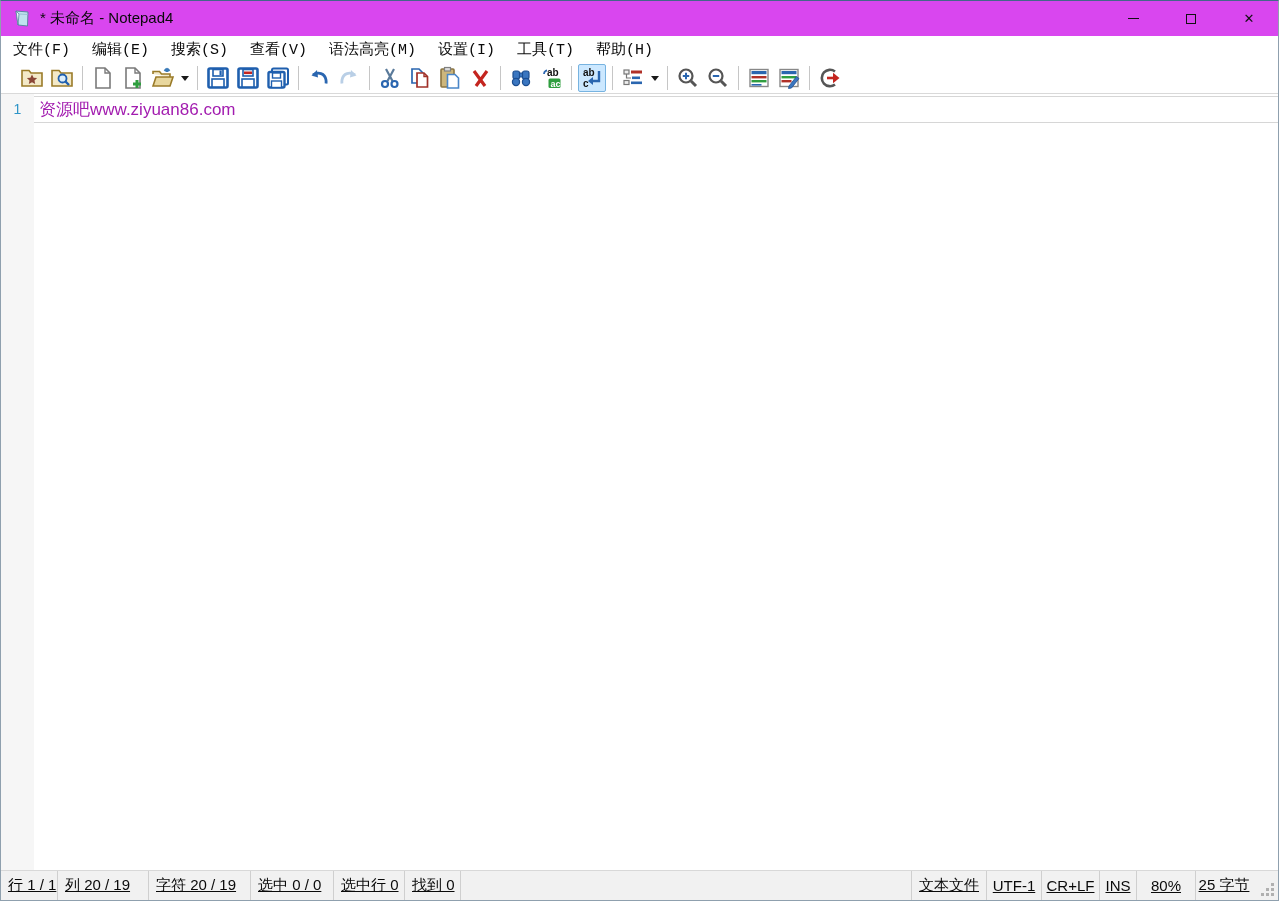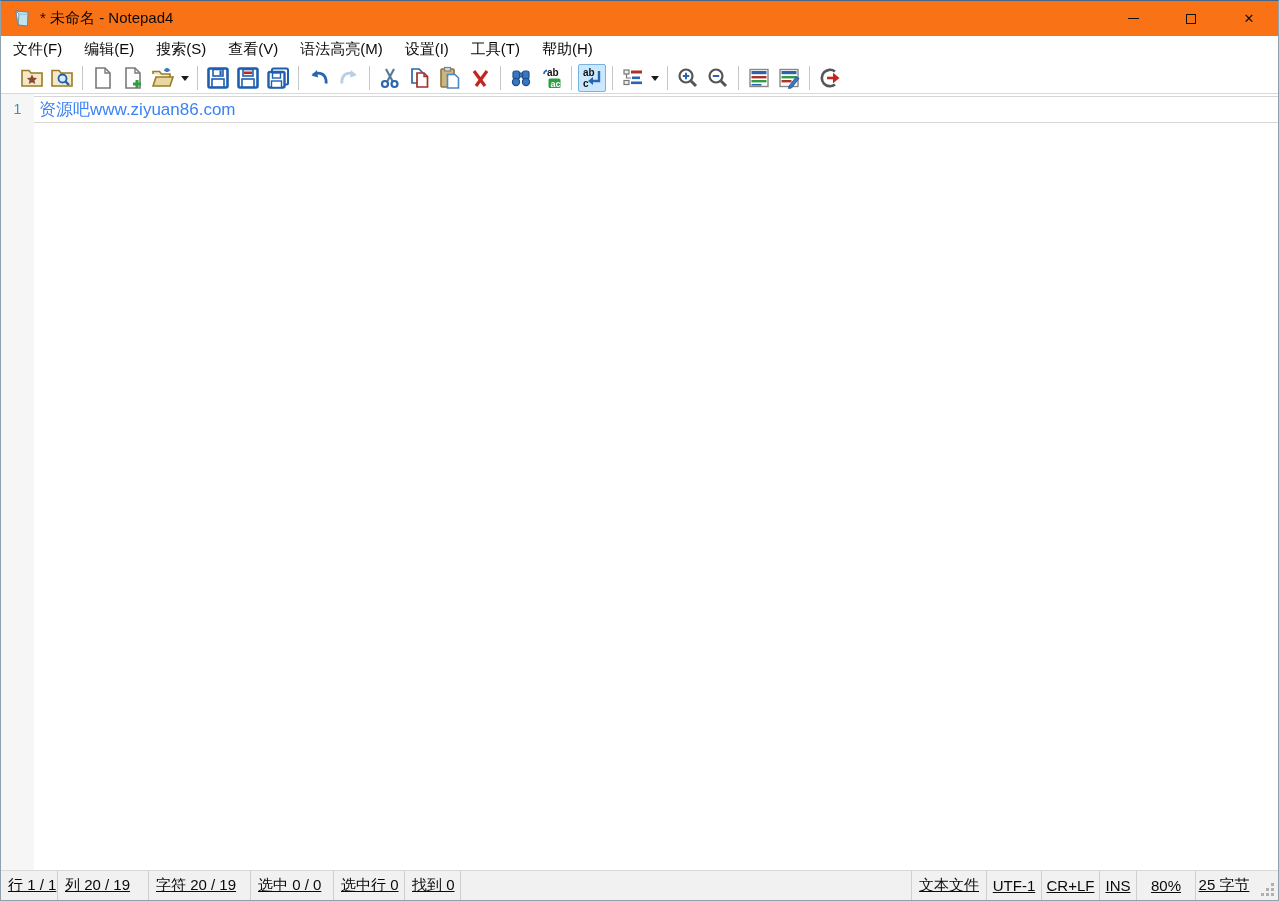--- a/index.html
+++ b/index.html
@@ -5,48 +5,48 @@
   * { margin:0; padding:0; box-sizing:border-box; }
   html,body { width:1279px; height:901px; font-family:"Liberation Sans",sans-serif; }
   .window {
     width:1279px; height:901px; display:flex; flex-direction:column;
     background:#ffffff;
     border-top:1px solid #44678a; border-left:1px solid #8fa0ae;
     border-right:1px solid #8fa0ae; border-bottom:1px solid #8fa0ae;
     overflow:hidden;
   }
   
-  .titlebar { height:35px; background:#f97316; display:flex; align-items:center; flex:0 0 auto; }
+  .titlebar { height:35px; background:#d946ef; display:flex; align-items:center; flex:0 0 auto; }
   .app-icon { width:20px; height:20px; margin:0 8px 0 11px; flex:0 0 auto; }
   .title-text { font-size:15px; color:#0a0a0a; white-space:nowrap; }
   .caption-buttons { margin-left:auto; display:flex; height:35px; }
   .caption-btn { width:58px; height:35px; display:flex; align-items:center; justify-content:center; }
   .glyph-min { width:11px; height:1px; background:#111; }
   .glyph-max { width:10px; height:10px; border:1px solid #111; }
   .glyph-close { font-size:13px; color:#111; line-height:1; }
   
   .menubar { height:27px; background:#ffffff; display:flex; align-items:center; padding-left:1px; flex:0 0 auto; }
-  .menu-item { font-size:15px; color:#0a0a0a; padding:4px 11px; white-space:nowrap; }
+  .menu-item { font-size:15px; color:#0a0a0a; padding:4px 11px; white-space:nowrap;font-family:Liberation Mono, monospace; }
   
   .toolbar { height:30px; background:#ffffff; display:flex; align-items:center; padding-left:16px; flex:0 0 auto; }
   .tb-btn { width:28px; height:28px; display:flex; align-items:center; justify-content:center; border:1px solid transparent; border-radius:2px; margin:0 1px; }
   .tb-btn svg { width:24px; height:24px; }
   .tb-btn.active { background:#cce8ff; border-color:#77b3e0; }
   .tb-sep { width:1px; height:24px; background:#c6c6c6; margin:0 5px; }
   .tb-dd { width:14px; height:28px; display:flex; align-items:center; justify-content:center; }
   .dd-arrow { width:0; height:0; border-left:4px solid transparent; border-right:4px solid transparent; border-top:5px solid #1a1a1a; }
   
   .editor { flex:1 1 auto; position:relative; background:#ffffff; border-top:1px solid #d9d9d9; overflow:hidden; }
   .ln-margin { position:absolute; left:0; top:0; bottom:0; width:33px; background:#f6f6f6; }
   .current-line { position:absolute; left:33px; right:0; top:2px; height:27px;
     border-top:1px solid #d6d6d6; border-bottom:1px solid #d6d6d6; background:#ffffff;
     display:flex; align-items:center; }
   .line-number { position:absolute; left:0; top:2px; width:33px; height:27px; text-align:center;
     line-height:27px; font-size:14px; color:#2e95c8; }
-  .line-text { font-size:17px; color:#3b82f6; padding-left:5px; white-space:pre; line-height:25px; }
+  .line-text { font-size:17px; color:#a21caf; padding-left:5px; white-space:pre; line-height:25px; }
   
   .statusbar { height:30px; flex:0 0 auto; background:#f1f1f1; border-top:1px solid #d8d8d8;
     display:flex; align-items:stretch; font-size:15px; color:#0a0a0a;text-decoration:underline; }
   .sb-cell { display:flex; align-items:center; white-space:nowrap; }
   .sb-left { border-right:1px solid #cfcfcf; padding-left:7px; }
   .sb-right { border-left:1px solid #cfcfcf; justify-content:center; }
   .sb-fill { flex:1 1 auto; }
   .sb-grip { width:26px; position:relative; }
   .grip-dot { position:absolute; width:3px; height:3px; background:#b0b0b0; }
 </style>

